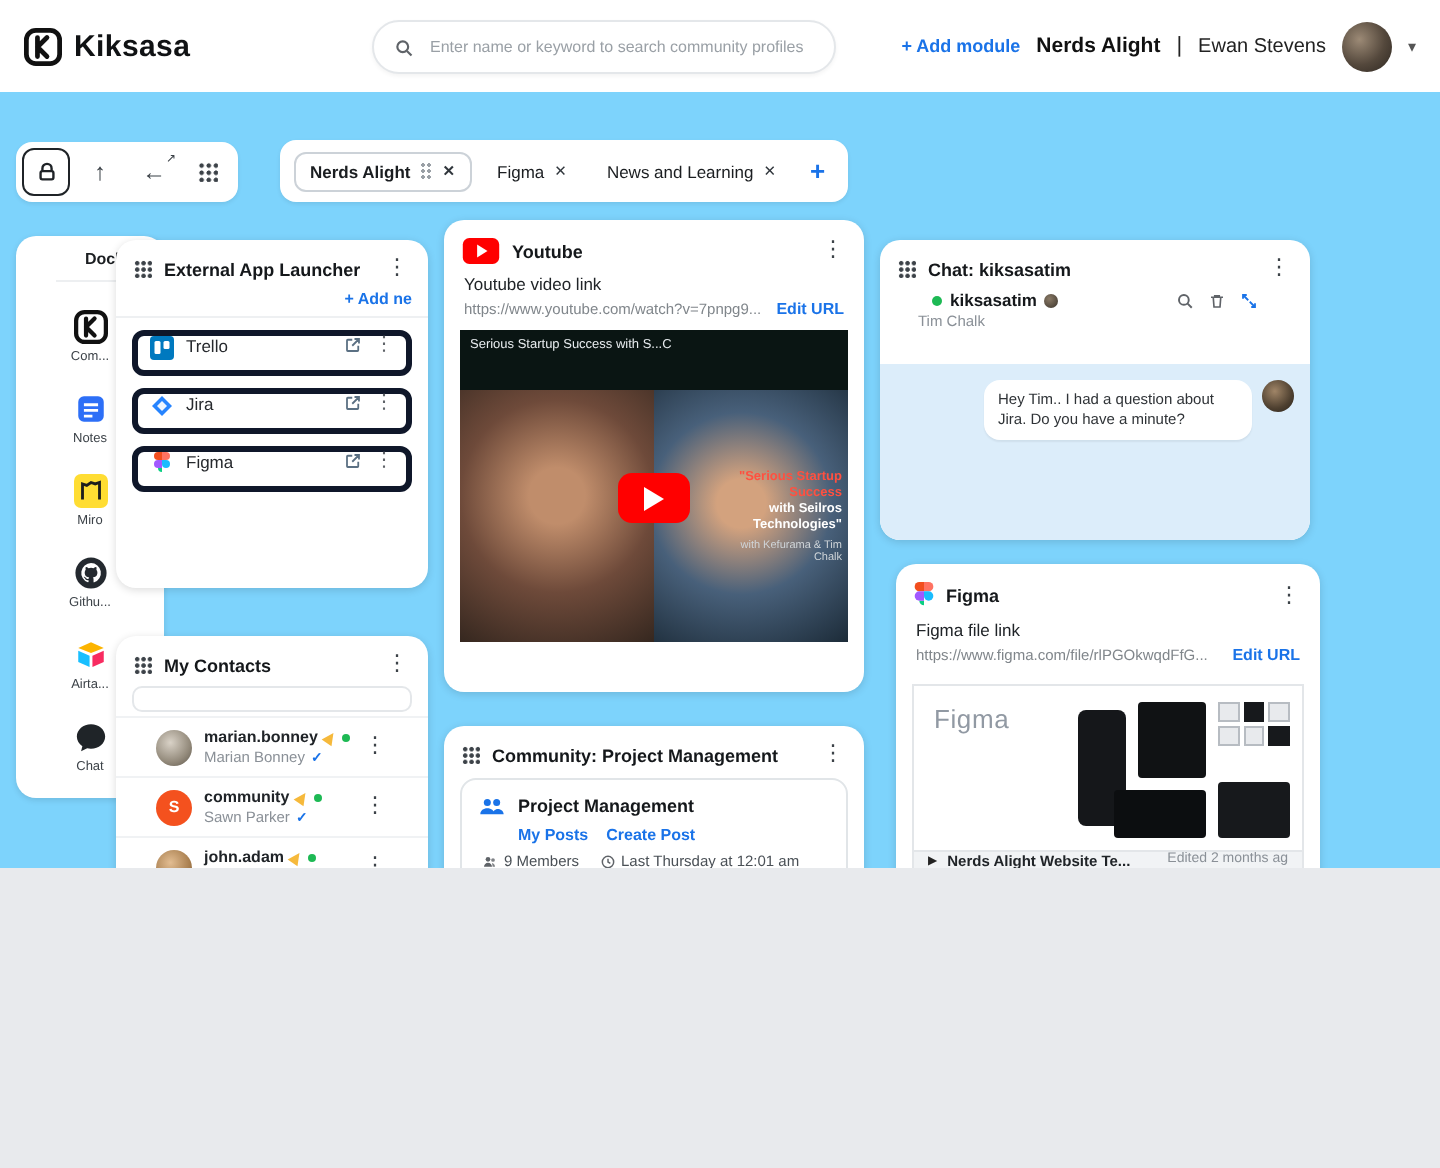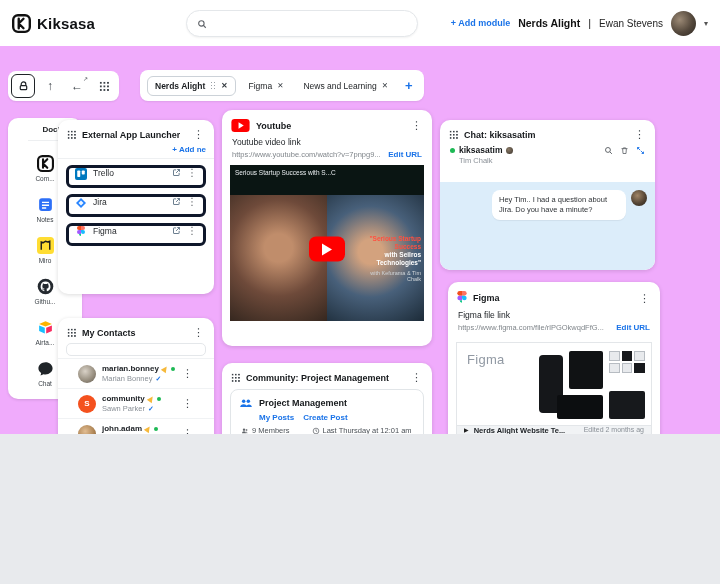--- a/index.html
+++ b/index.html
@@ -1,16 +1,16 @@
 <!DOCTYPE html>
 <html><head>
 <meta charset="utf-8">
 <style>
   html,body{margin:0;padding:0;background:#e8eaed}
-  .root{position:relative;width:720px;height:434px;background:#f0abfc;overflow:hidden;
+  .root{position:relative;width:720px;height:434px;background:#7dd3fc;overflow:hidden;
         font-family:"Liberation Sans",sans-serif;color:#202124}
 
   
   .hdr{position:absolute;top:0;left:0;right:0;height:46px;background:#fff;display:flex;
        align-items:center;padding:0 12px;box-sizing:border-box;z-index:10}
   .brand{display:flex;align-items:center;gap:6px}
   .brand svg{width:19px;height:19px}
   .brand-name{font-size:15px;font-weight:800;color:#101214;letter-spacing:.2px}
   .search{position:absolute;left:186px;top:10px;width:232px;height:27px;border:1px solid #e4e7ea;
           border-radius:14px;background:#fff;display:flex;align-items:center;gap:6px;padding:0 10px;
@@ -110,21 +110,21 @@
            background:#f00;border-radius:7px;display:flex;align-items:center;justify-content:center}
   .playbtn::after{content:"";border-left:10px solid #fff;border-top:6px solid transparent;border-bottom:6px solid transparent}
 
   
   #community{left:222px;top:363px;width:210px;height:218px}
   .cm-box{margin:1px 8px 7px;border:1px solid #e1e5e8;border-radius:8px;padding:6px 8px}
   .cm-top{display:flex;align-items:center;gap:6px}
   .cm-top svg{width:14px;height:14px;flex:none}
   .cm-name{font-size:9px;font-weight:800;color:#15181b}
   .cm-links{display:flex;gap:9px;margin:3px 0 4px 20px;font-size:8px;color:#1a73e8;font-weight:700}
-  .cm-meta{display:flex;gap:22px;align-items:center;margin-left:2px}
+  .cm-meta{display:flex;gap:10px;align-items:center;margin-left:2px}
   .mi{display:flex;align-items:center;gap:3px;font-size:7.5px;color:#4a5056;white-space:nowrap}
   .mi svg{width:8px;height:8px;flex:none}
   .ducks{position:relative;margin:0 8px;height:102px;overflow:hidden;background-color:#5d5742;
     background-image:
       radial-gradient(circle 3px at 18% 58%, #ffd23f 97%, transparent),
       radial-gradient(circle 3.5px at 26% 64%, #ffca28 97%, transparent),
       radial-gradient(circle 3px at 33% 57%, #ffd23f 97%, transparent),
       radial-gradient(circle 4px at 40% 66%, #ffc107 97%, transparent),
       radial-gradient(circle 3px at 47% 59%, #ffd54f 97%, transparent),
       radial-gradient(circle 3.5px at 54% 65%, #ffca28 97%, transparent),
@@ -140,21 +140,21 @@
       radial-gradient(circle 4.5px at 61% 87%, #ffc107 97%, transparent),
       radial-gradient(circle 3.5px at 70% 82%, #ffd54f 97%, transparent),
       radial-gradient(circle 3px at 24% 84%, #ffd23f 97%, transparent),
       radial-gradient(ellipse 70px 16px at 48% 90%, #26231c 98%, transparent),
       radial-gradient(ellipse 95px 32px at 50% 76%, #4a452f 98%, transparent)}
   .barn{position:absolute;top:0;left:0;right:0;height:34px;border-bottom:5px solid #8f7d52;
         background:linear-gradient(90deg,#3e3528 0 10%,#6b5a40 10% 26%,#241f18 26% 40%,#57452f 40% 62%,#2c251c 62% 78%,#4a3c2b 78% 100%)}
 
   
   #chat{left:440px;top:120px;width:215px;height:150px;overflow:hidden}
-  .ch-sub{display:flex;align-items:center;gap:4px;padding:0 10px}
+  .ch-sub{display:flex;align-items:center;gap:4px;padding:0 26px}
   .ch-dot{width:5px;height:5px;border-radius:50%;background:#1db954;flex:none}
   .ch-name{font-size:8.5px;font-weight:800;color:#15181b}
   .ch-badge{width:7px;height:7px;border-radius:50%;background:radial-gradient(circle at 38% 35%,#8a7a66,#3b342c)}
   .ch-icons{margin-left:auto;display:flex;align-items:center;gap:7px}
   .ch-icons svg{width:9px;height:9px}
   .ch-person{font-size:7.5px;color:#8a9097;padding:1px 10px 6px 19px}
   .ch-msgs{position:absolute;left:0;right:0;bottom:0;top:62px;background:#dcedfa;padding:8px;
            box-sizing:border-box;display:flex;justify-content:flex-end;align-items:flex-start;gap:5px;
            border-radius:0 0 10px 10px}
   .bubble{background:#fff;border-radius:8px;padding:5px 7px;max-width:120px;font-size:7.5px;color:#2f3337;
@@ -192,20 +192,21 @@
         <path d="M8.5 6v12M8.5 12l6-6M8.5 12l6 6" stroke="#111" stroke-width="3" fill="none" stroke-linecap="round"></path>
       </svg>
       <span class="brand-name">Kiksasa</span>
     </div>
 
     <div class="search">
       <svg viewBox="0 0 24 24" fill="none" stroke="#5f6368" stroke-width="2.6">
         <circle cx="10.5" cy="10.5" r="6.5"></circle>
           <path d="M15.5 15.5 21 21"></path>
       </svg>
+      <input placeholder="Enter name or keyword to search community profiles" style="">
     </div>
 
     <div class="hdr-right">
       <span class="add-module">+ Add module</span>
       <span class="ws-name">Nerds Alight</span>
       <span class="hdr-div">|</span>
       <span class="user-name">Ewan Stevens</span>
       <span class="avatar"></span>
       <span class="caret">▾</span>
     </div>

